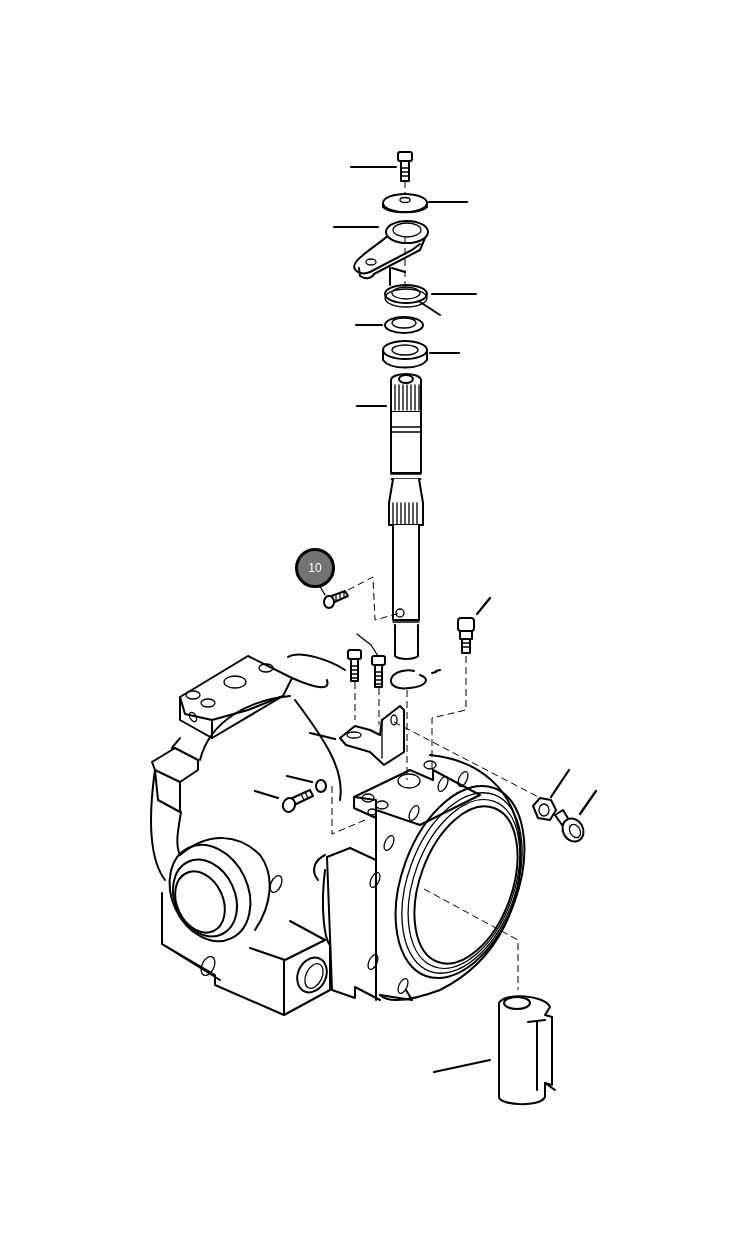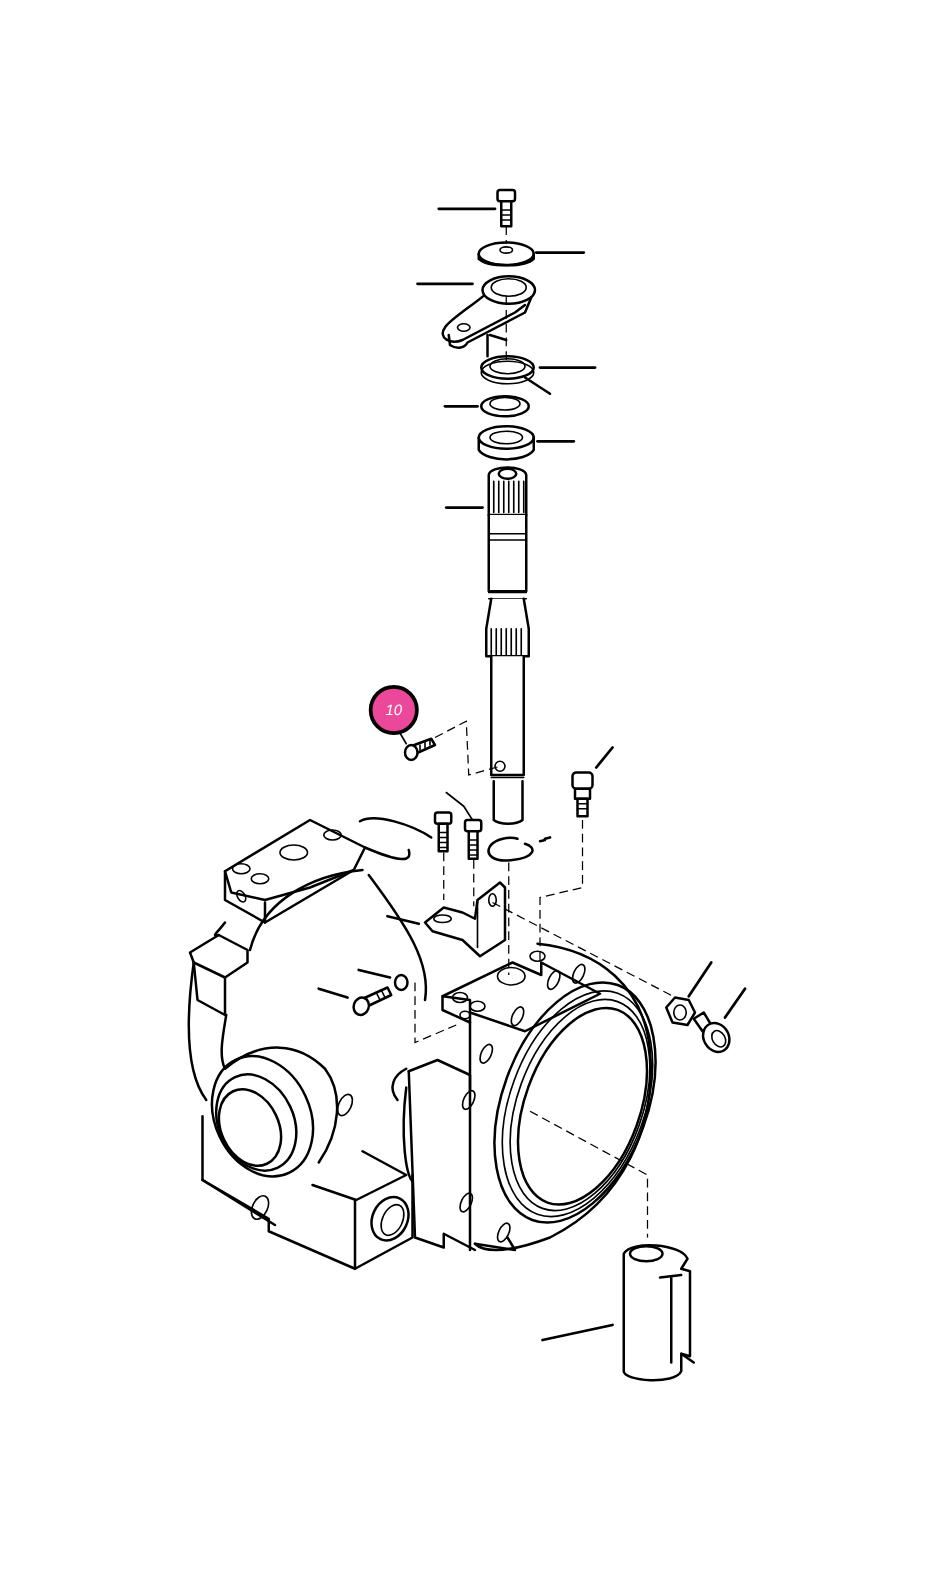--- a/index.html
+++ b/index.html
@@ -224,15 +224,15 @@
     <line class="leader" x1="287" y1="776" x2="312" y2="782"></line>
     <line class="leader" x1="255" y1="791" x2="278" y2="798"></line>
     <line class="leader" x1="551" y1="797" x2="569" y2="770"></line>
     <line class="leader" x1="580" y1="814" x2="596" y2="791"></line>
     <line class="leader" x1="434" y1="1072" x2="490" y2="1060"></line>
     <line class="leader" x1="436" y1="671" x2="440" y2="670"></line>
     <line class="thin" x1="318" y1="583" x2="325" y2="595"></line>
   </g>
 </svg>
 
-<div class="callout" style="left:295px; top:548px; background:#ec4899;font-style:italic;">
+<div class="callout" style="left:295px; top:548px; background:#737373;">
   <span>10</span>
 </div>
 
 </body></html>

